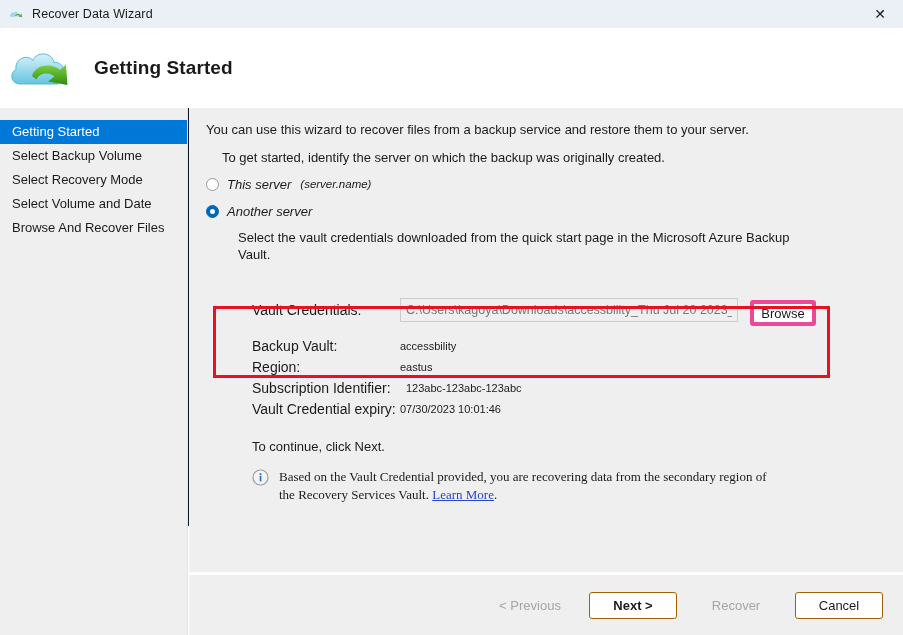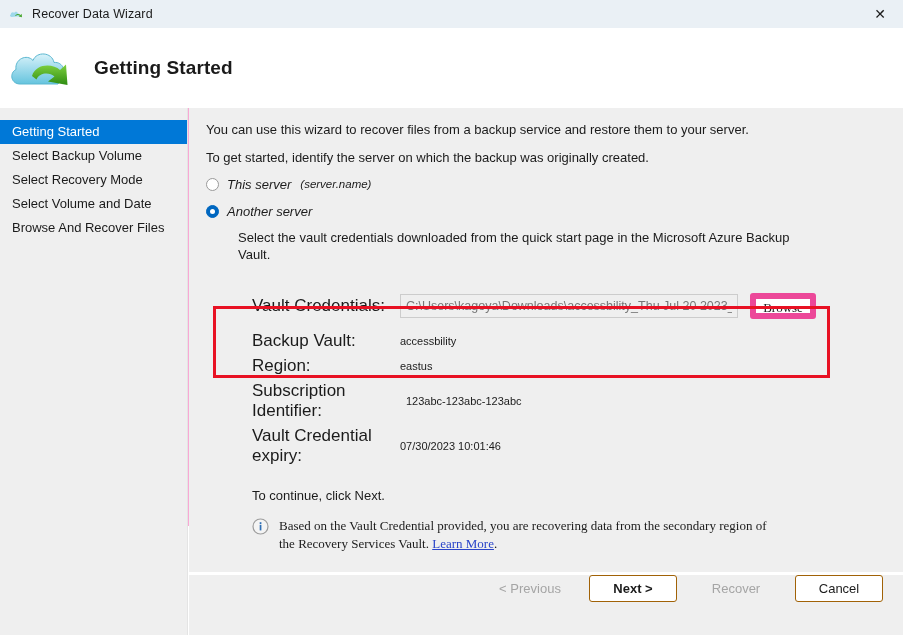--- a/index.html
+++ b/index.html
@@ -6,21 +6,21 @@
   html, body {
     margin: 0; padding: 0;
     width: 903px; height: 635px;
     overflow: hidden;
     font-family: "Liberation Sans", sans-serif;
     background: #ffffff;
   }
   #app {
     position: relative;
     width: 903px; height: 526px;
-    background: #f9a8d4;
+    background: #0f172a;
   }
 
   
   .titlebar {
     position: absolute; top: 0; left: 0;
     width: 903px; height: 28px;
     background: #eaf0f5;
     display: flex; align-items: center;
   }
   .titlebar-icon {
@@ -87,21 +87,21 @@
     position: absolute; top: 108px; left: 189px;
     width: 714px; height: 464px;
     background: #efefef;
     padding: 14px 8px 0 17px;
   }
   .para {
     font-size: 13px; color: #1b1b1b;
     margin-bottom: 13px;
     white-space: nowrap;
   }
-  .para.p2 { margin-bottom: 9px; }
+  .para.p2 { margin-bottom: 9px; margin-left: 16px; }
 
   
   .radio-row {
     display: flex; align-items: center;
     height: 20px;
     cursor: pointer;
     font-style: italic;
   }
   .radio {
     width: 13px; height: 13px;
@@ -158,21 +158,21 @@
   .details {
     margin-top: 30px;
     margin-left: 46px;
   }
   .det-row {
     display: flex; align-items: center;
     margin-bottom: 5px;
   }
   .det-row.vc { margin-bottom: 12px; }
   .det-label {
-    font-size: 17px; color: #1b1b1b;
+    font-size: 14px; color: #1b1b1b;
     width: 148px; flex: none;
   }
   .det-value {
     font-size: 11px; color: #1b1b1b;
   }
   .det-value.indent { padding-left: 6px; }
 
   .vc-input {
     width: 338px; height: 24px;
     background: #efefef;
@@ -180,26 +180,27 @@
     font-family: "Liberation Sans", sans-serif;
     font-size: 12.5px;
     color: #767676;
     padding: 0 5px;
     outline: none;
   }
   .browse-btn {
     margin-left: 12px;
     width: 66px; height: 26px;
     background: #ffffff;
-    border: 6px solid #ec4899;
+    border: 4px solid #ec4899;
     border-radius: 3px;
-    font-family: Liberation Serif, serif;
+    font-family: Liberation Sans, sans-serif;
     font-size: 13px;
     color: #1b1b1b;
     cursor: pointer;
+    margin-top: 7px;
   }
 
   .continue-text {
     margin-top: 22px;
     margin-left: 46px;
     font-size: 13px; color: #1b1b1b;
   }
 
   
   .info-note {
@@ -227,21 +228,21 @@
   }
 
   
   .footer {
     position: absolute;
     left: 189px; top: 573px;
     width: 714px; height: 62px;
     background: #efefef;
     border-top: 2px solid #ffffff;
     display: flex;
-    align-items: flex-start;
+    align-items: center;
     justify-content: flex-end;
     padding-right: 20px;
   }
   .btn {
     width: 88px; height: 27px;
     margin-left: 15px;
     background: #ffffff;
     border: 1px solid #a16207;
     border-radius: 3px;
     font-family: "Liberation Sans", sans-serif;

